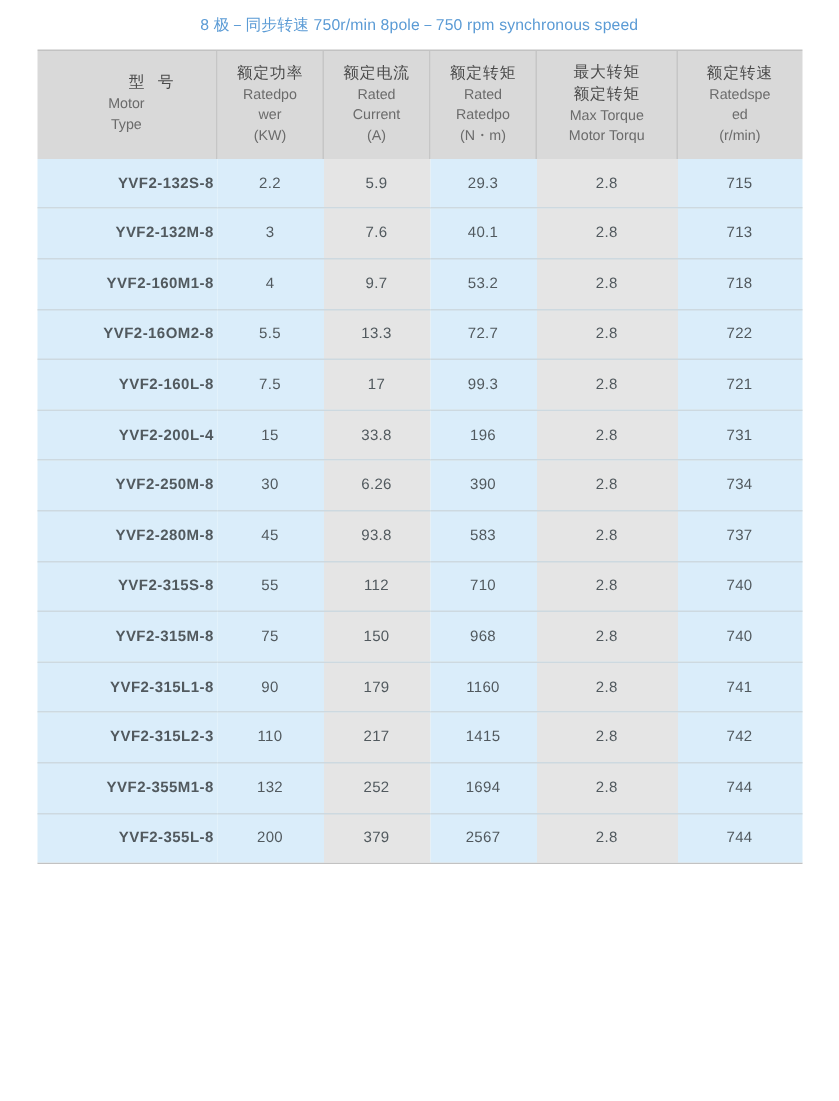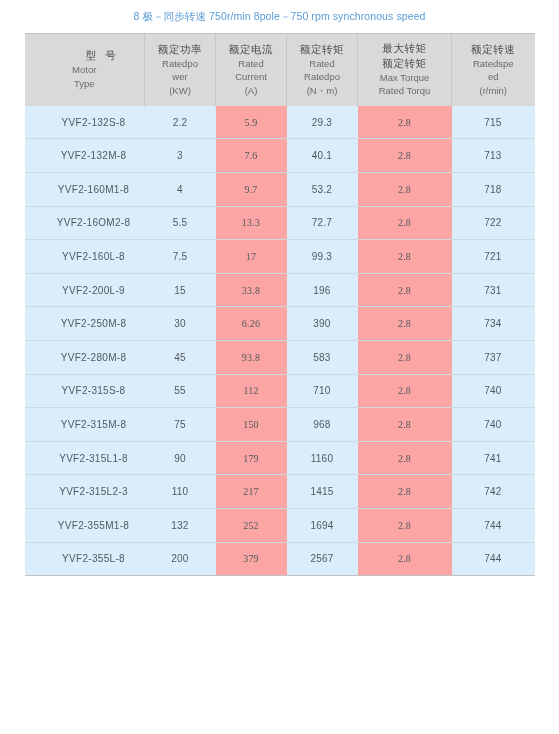--- a/index.html
+++ b/index.html
@@ -79,28 +79,28 @@
     vertical-align: middle;
     height: 32.6px;
     padding: 0 2px;
     border-bottom: 1px solid #cdd9e0;
     color: #51595e;
     font-size: 10px;
     letter-spacing: 0.2px;
     background: #daedfa;
   }
   tbody td.band {
-    background: #fca5a5;
-    font-family: Liberation Serif, serif;
+    background: #e5e5e5;
   }
   tbody tr:last-child td { border-bottom: none; }
   tbody td.model {
-    text-align: center;
+    text-align: right;
     padding-left: 20px;
     letter-spacing: 0.3px;
+    font-weight: bold;
   }
 </style>
 </head>
 <body>
 
 <div class="page">
 
   <div class="caption">8 极－同步转速 750r/min  8pole－750 rpm synchronous speed</div>
 
   <div class="table-wrap">
@@ -135,21 +135,21 @@
           <th>
             <span class="hz">额定转矩</span>
             <span class="he">Rated</span>
             <span class="he">Ratedpo</span>
             <span class="he">(N・m)</span>
           </th>
           <th>
             <span class="hz">最大转矩</span>
             <span class="hz">额定转矩</span>
             <span class="he">Max Torque</span>
-            <span class="he">Rated Torqu</span>
+            <span class="he">Motor Torqu</span>
           </th>
           <th>
             <span class="hz">额定转速</span>
             <span class="he">Ratedspe</span>
             <span class="he">ed</span>
             <span class="he">(r/min)</span>
           </th>
         </tr>
       </thead>
       <tbody id="spec-body">
@@ -187,21 +187,21 @@
           </tr>
           <tr>
             <td class="model">YVF2-160L-8</td>
             <td>7.5</td>
             <td class="band">17</td>
             <td>99.3</td>
             <td class="band">2.8</td>
             <td>721</td>
           </tr>
           <tr>
-            <td class="model">YVF2-200L-9</td>
+            <td class="model">YVF2-200L-4</td>
             <td>15</td>
             <td class="band">33.8</td>
             <td>196</td>
             <td class="band">2.8</td>
             <td>731</td>
           </tr>
           <tr>
             <td class="model">YVF2-250M-8</td>
             <td>30</td>
             <td class="band">6.26</td>

